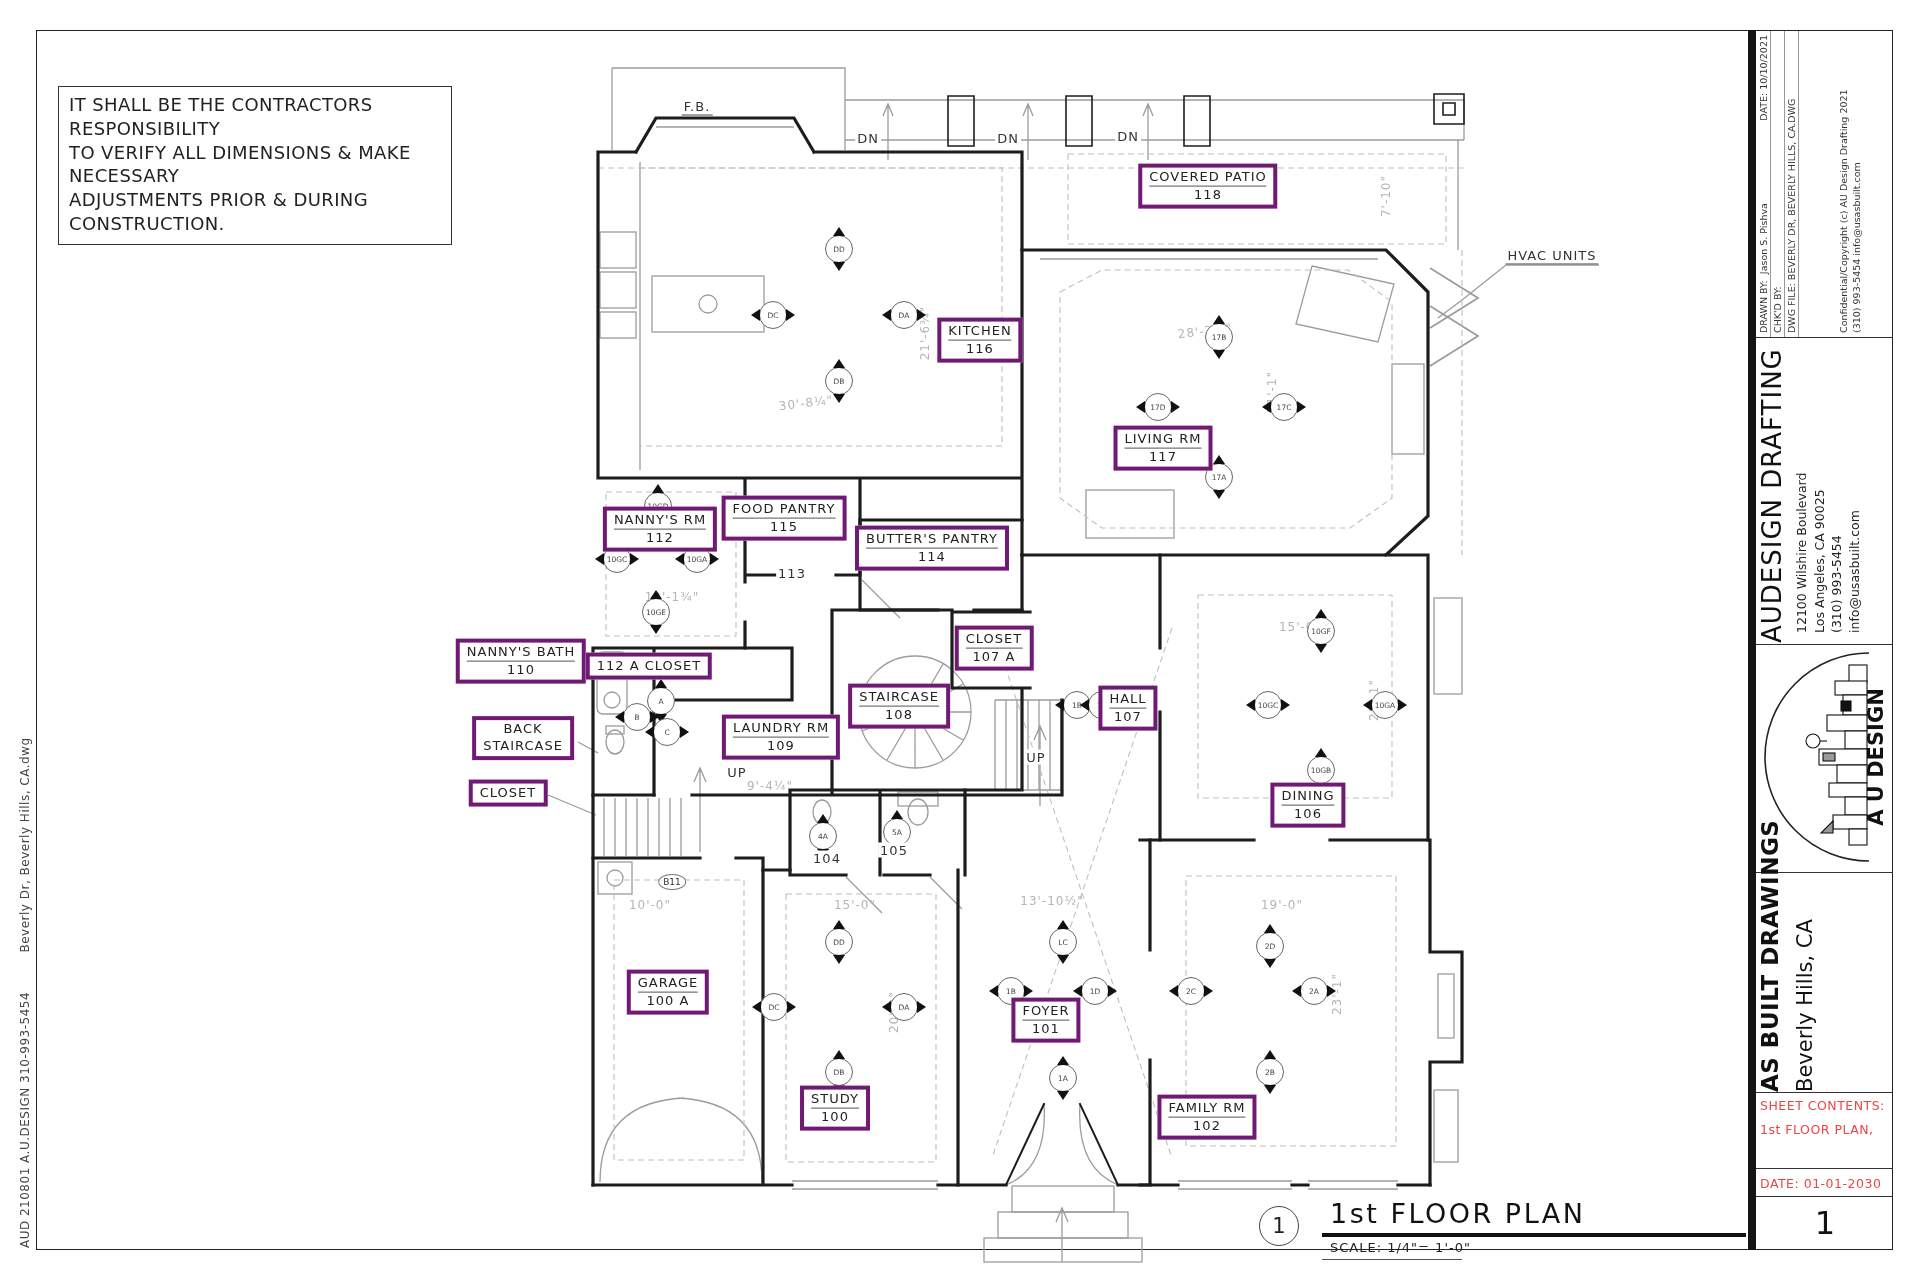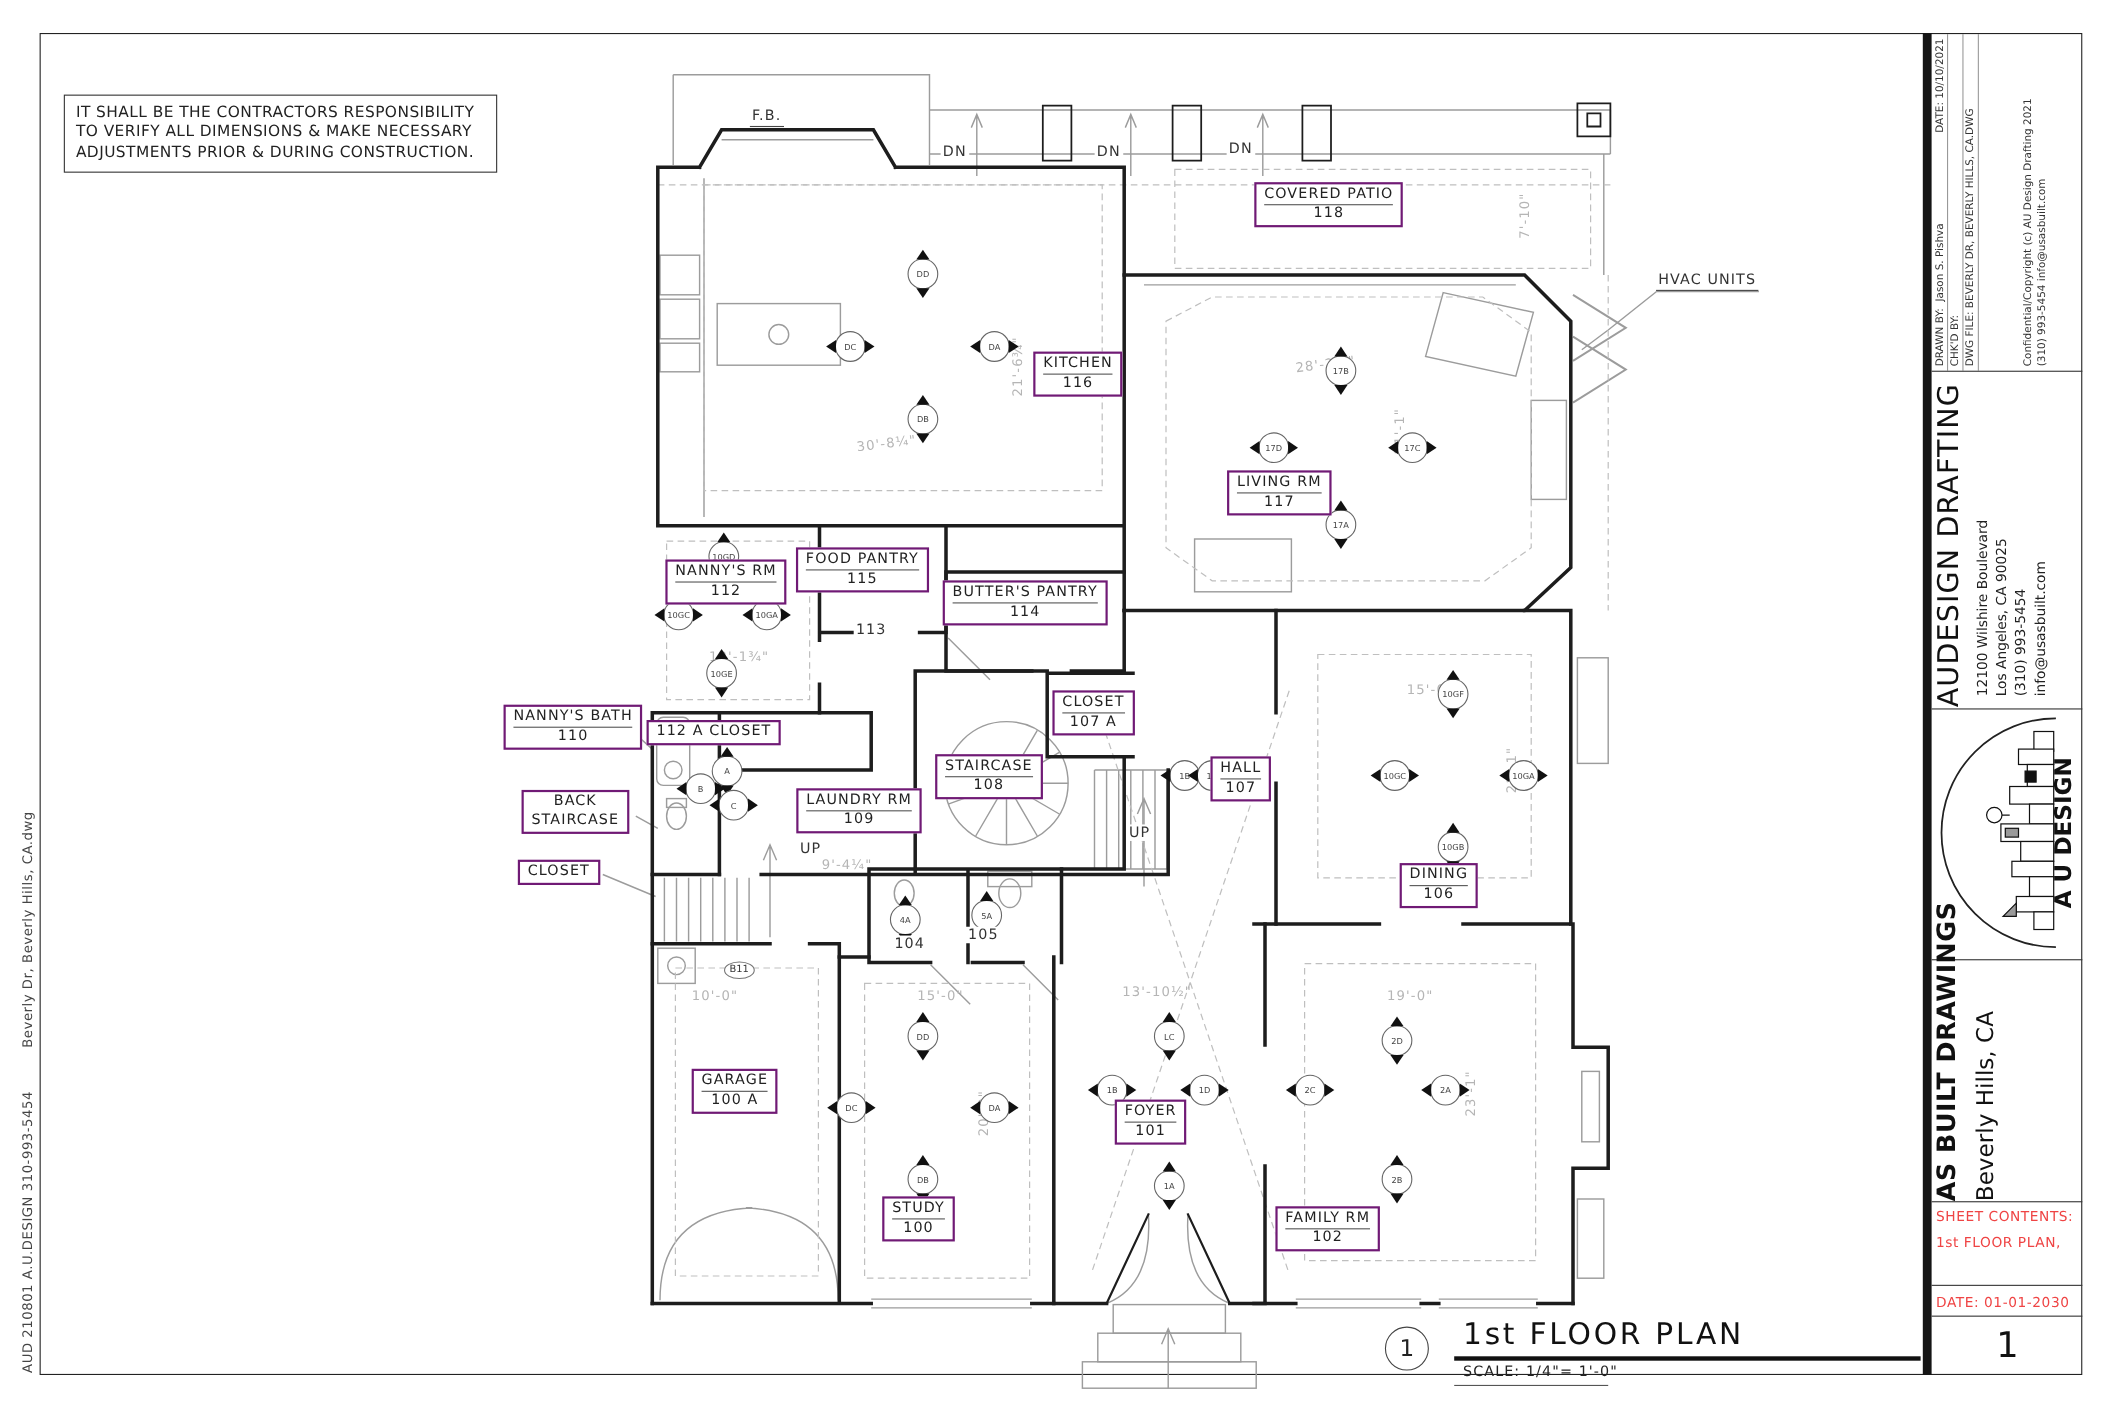--- a/index.html
+++ b/index.html
@@ -8,21 +8,21 @@
   
   .sheet-border{position:absolute;left:36px;top:30px;width:1855px;height:1218px;border:1.5px solid #222}
   .tb-bar{position:absolute;left:1748px;top:30px;width:8px;height:1220px;background:#151515}
   .hline{position:absolute;left:1756px;width:137px;height:1.4px;background:#333}
   
   svg.plan{position:absolute;left:0;top:0}
   .g-wall{stroke:#1d1d1d;stroke-width:3.2;fill:none;stroke-linecap:square}
   .g-grey{stroke:#9c9c9c;stroke-width:1.3;fill:none}
   .g-dash{stroke:#bfbfbf;stroke-width:1.1;fill:none;stroke-dasharray:6 4}
   
-  .room-label{position:absolute;transform:translate(-50%,-50%);background:#fff;border:2px solid #701a75;
+  .room-label{position:absolute;transform:translate(-50%,-50%);background:#fff;border:4px solid #701a75;
     padding:1px 7px;text-align:center;font-size:13px;letter-spacing:1px;color:#222;line-height:1.3;white-space:nowrap;z-index:5}
   .room-line.underlined{border-bottom:1px solid #555}
   .free-label{position:absolute;transform:translate(-50%,-50%);font-size:13px;color:#333;background:#fff;
     padding:0 2px;white-space:nowrap;letter-spacing:1px;z-index:5}
   .free-label.underline{border-bottom:1px solid #444;padding-bottom:1px}
   .free-label.oval{border:1px solid #777;border-radius:50%;font-size:9px;padding:2px 4px;letter-spacing:0}
   .dim{position:absolute;font-size:12px;color:#b5b5b5;white-space:nowrap;letter-spacing:1px;z-index:4}
   
   .fan{position:absolute;width:26px;height:26px;margin-left:-13px;margin-top:-13px;border:1.2px solid #666;
     border-radius:50%;background:#fff;display:flex;align-items:center;justify-content:center;
@@ -31,21 +31,21 @@
     border-top:6px solid transparent;border-bottom:6px solid transparent;border-right:9px solid #111}
   .fan.h::after{content:"";position:absolute;right:-9px;top:50%;margin-top:-6px;width:0;height:0;
     border-top:6px solid transparent;border-bottom:6px solid transparent;border-left:9px solid #111}
   .fan.v::before{content:"";position:absolute;top:-9px;left:50%;margin-left:-6px;width:0;height:0;
     border-left:6px solid transparent;border-right:6px solid transparent;border-bottom:9px solid #111}
   .fan.v::after{content:"";position:absolute;bottom:-9px;left:50%;margin-left:-6px;width:0;height:0;
     border-left:6px solid transparent;border-right:6px solid transparent;border-top:9px solid #111}
   
   .verif{position:absolute;left:58px;top:86px;width:372px;border:1.6px solid #333;background:#fff;padding:6px 10px 8px;z-index:6}
   .verif-title{font-size:19px;letter-spacing:.5px;border-bottom:1.3px solid #333;padding-bottom:4px;margin-bottom:5px}
-  .verif-line{font-size:14px;letter-spacing:.4px;line-height:1.32;color:#222}
+  .verif-line{font-size:18px;letter-spacing:.4px;line-height:1.32;color:#222}
   
   .rot-box{position:absolute;overflow:visible}
   .rot-inner{position:absolute;left:50%;top:50%;transform:translate(-50%,-50%) rotate(-90deg)}
   .margin-rot{position:absolute;transform:translate(-50%,-50%) rotate(-90deg);white-space:nowrap;
     font-size:12px;color:#444;letter-spacing:.5px;z-index:6}
   
   .tb-row{display:flex;justify-content:space-between;border-bottom:1px solid #999;font-size:9.5px;padding:1px 4px;color:#333;white-space:nowrap}
   .tb-small{font-size:9.5px;color:#333;padding:1px 4px;white-space:nowrap}
   .tb-company{font-size:26px;letter-spacing:1px;color:#111;white-space:nowrap}
   .tb-addr{font-size:12.5px;line-height:1.4;color:#222;margin-top:6px;margin-left:10px;white-space:nowrap}

